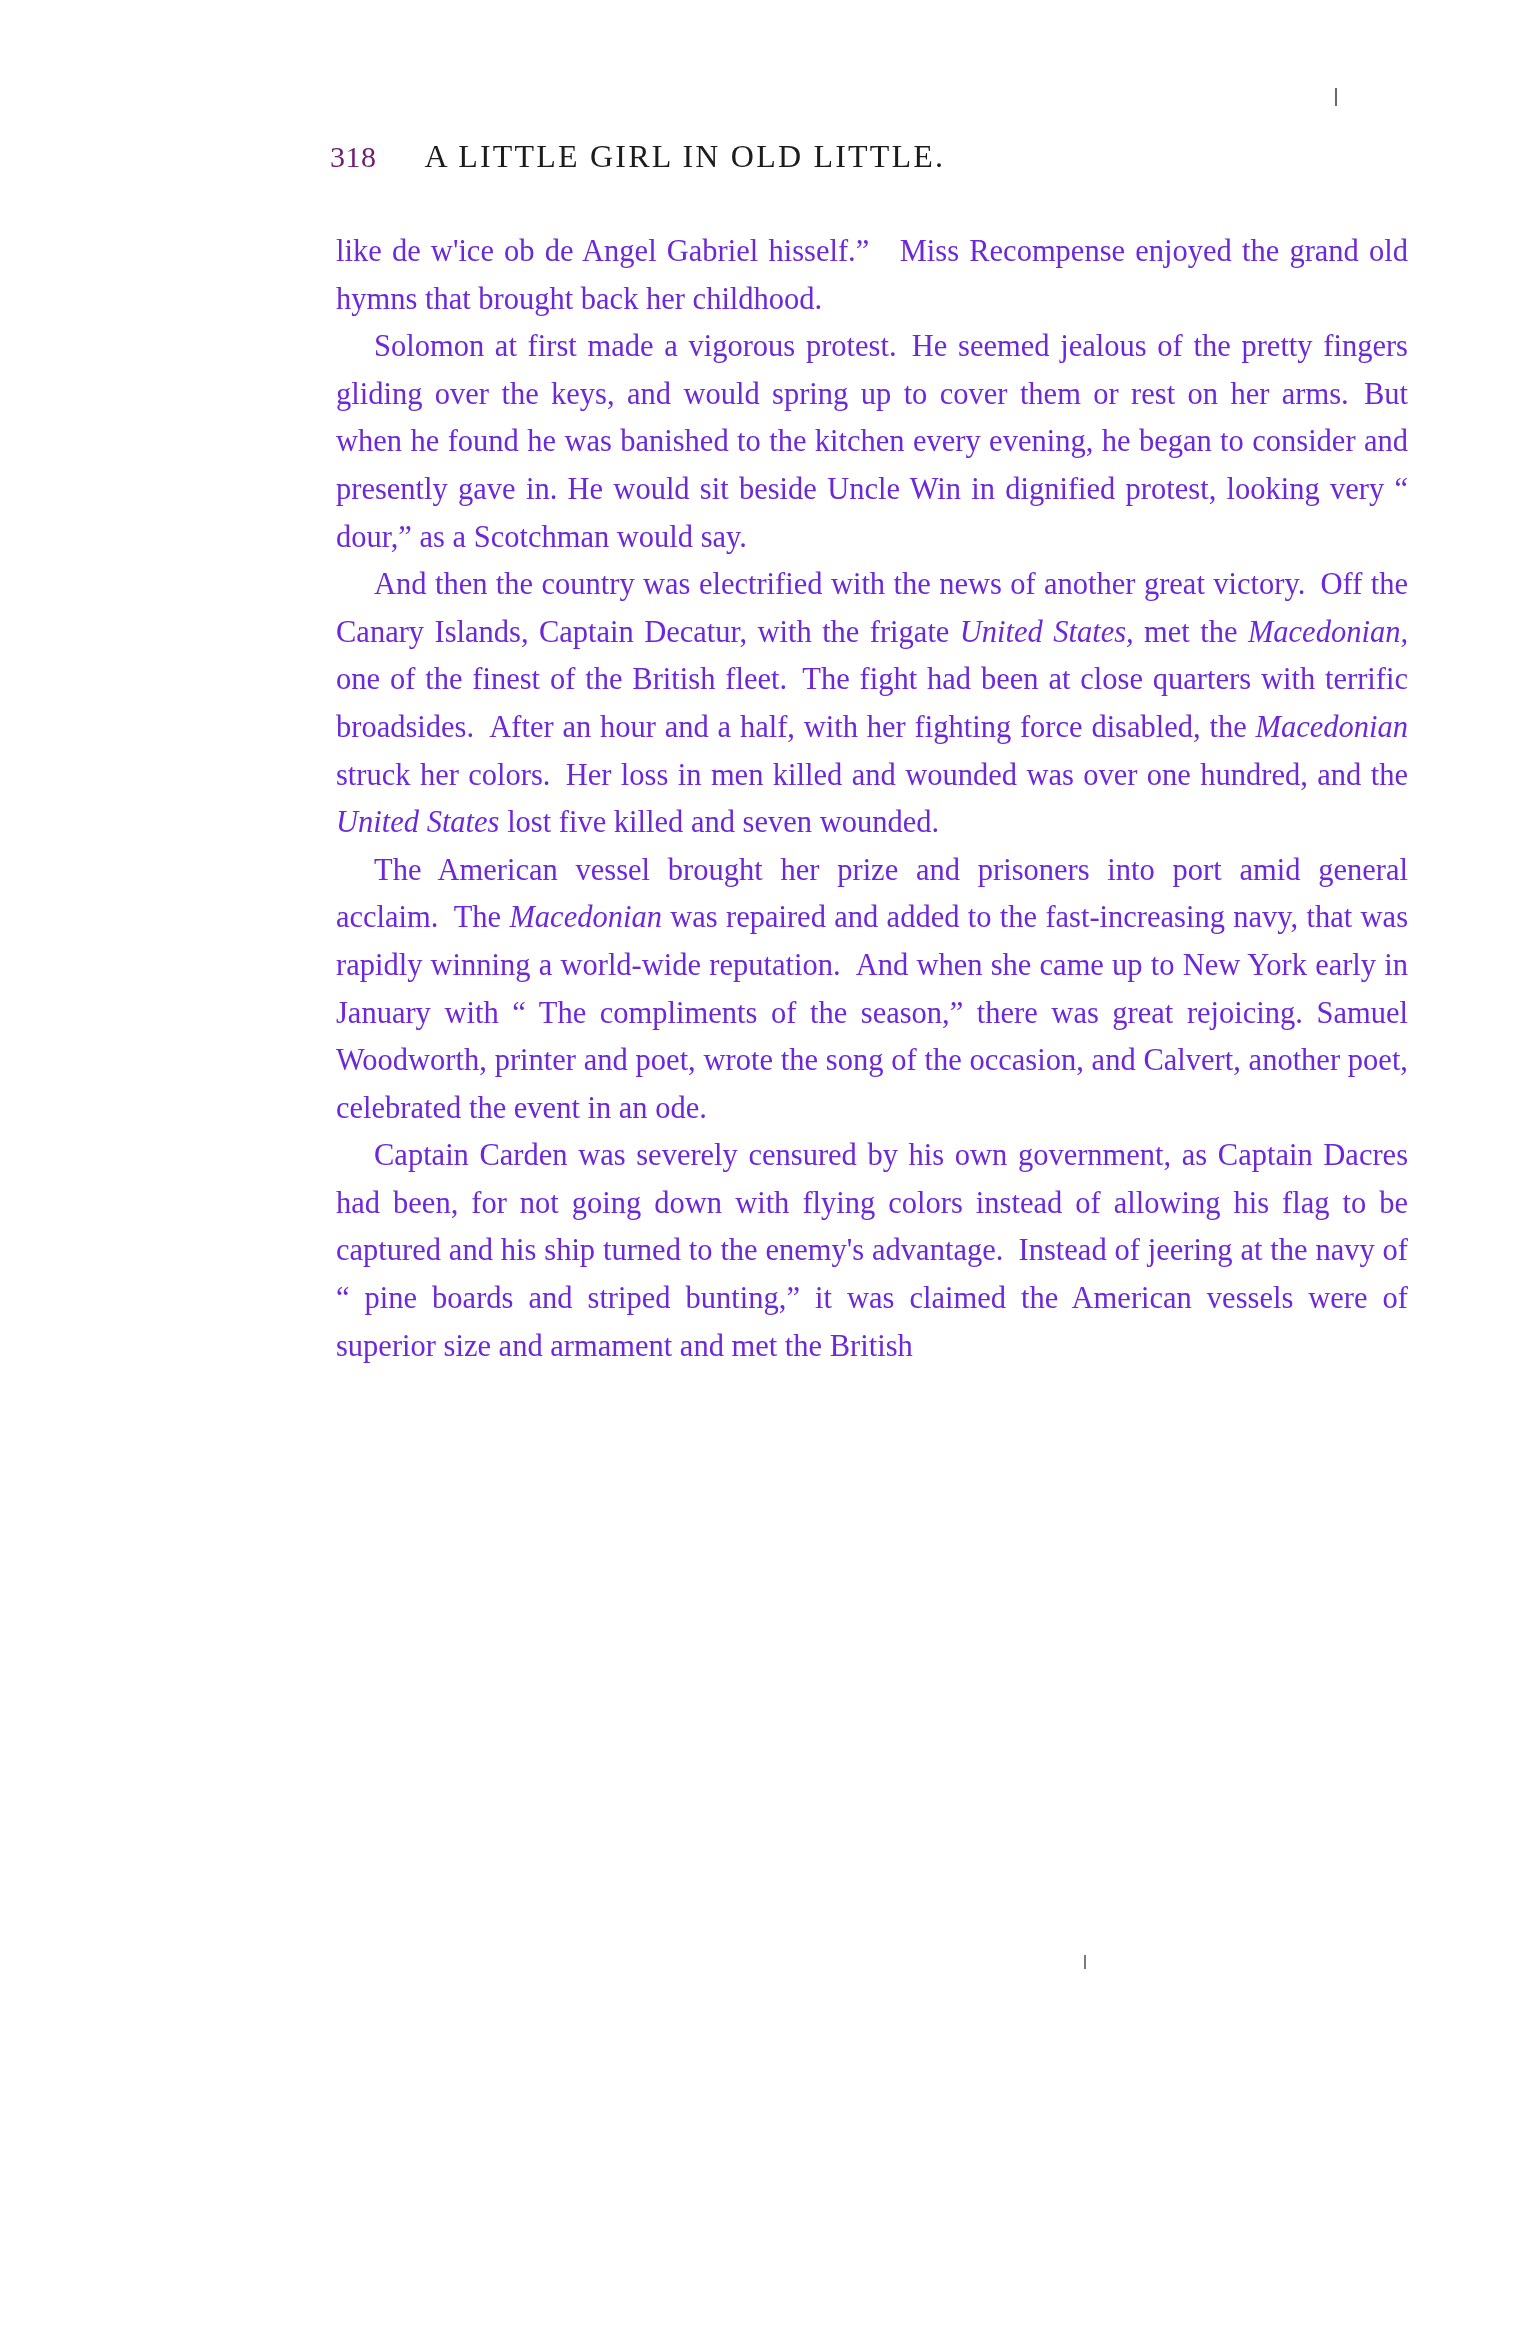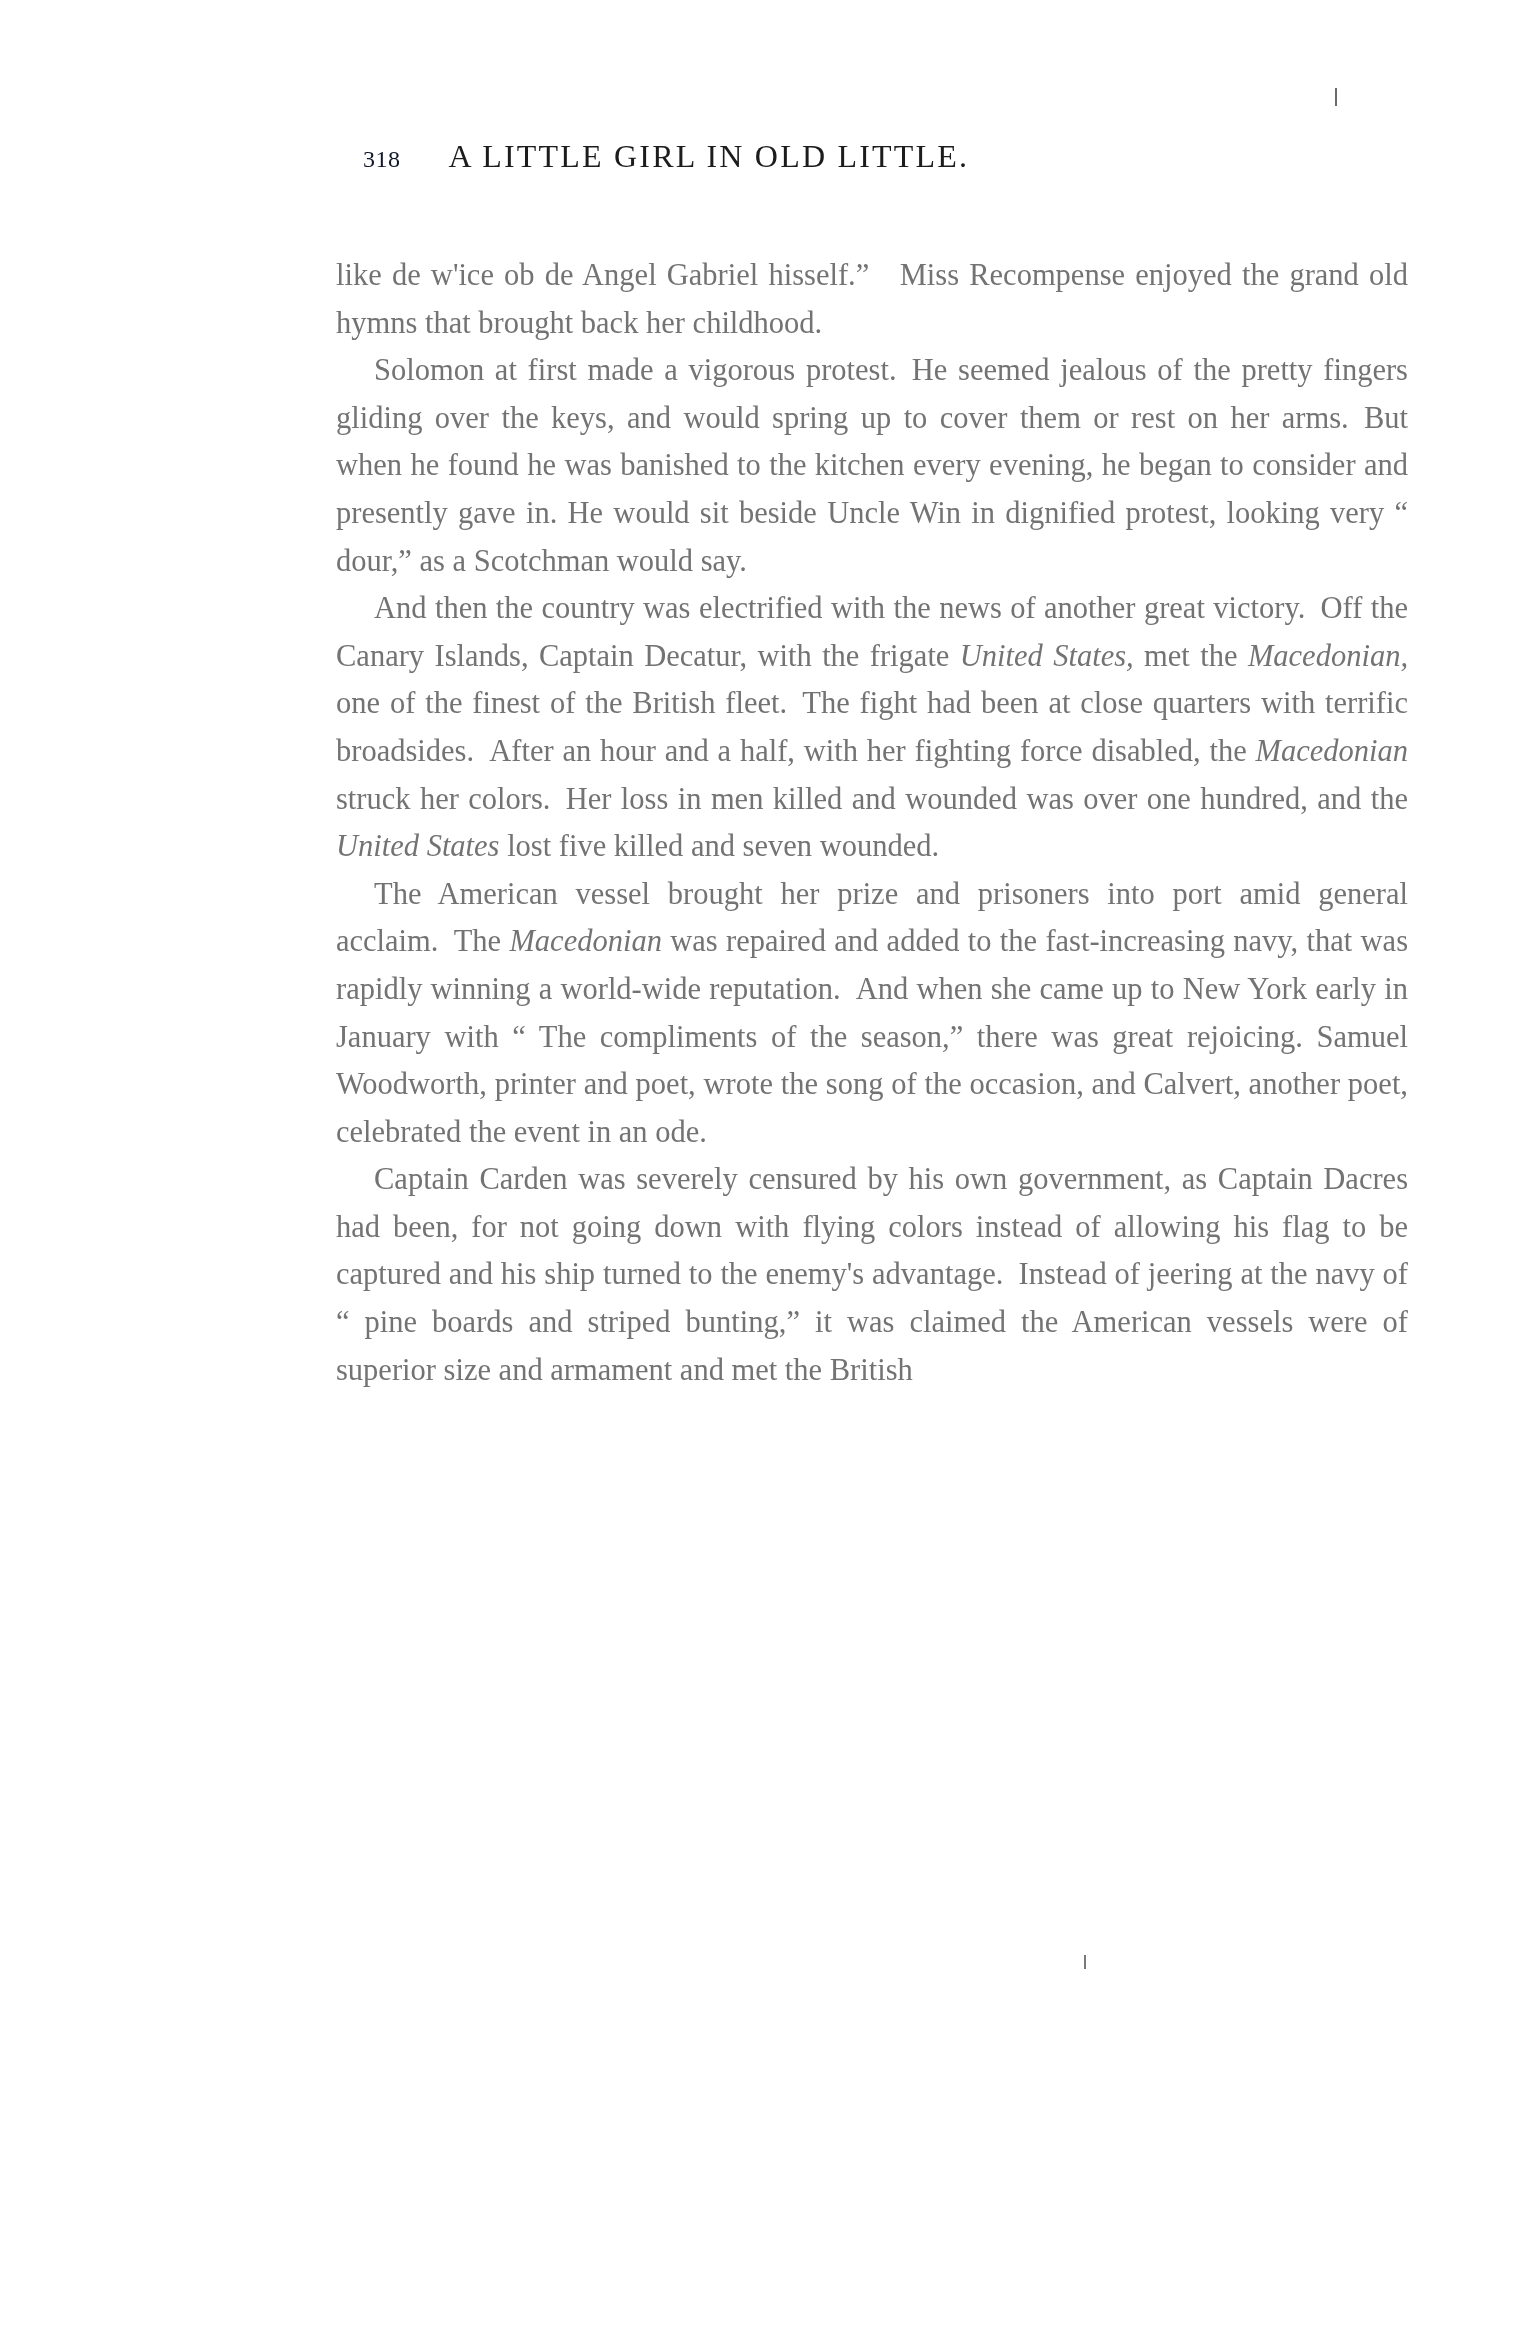--- a/index.html
+++ b/index.html
@@ -24,43 +24,41 @@
   }
   .header {
     position: absolute;
     top: 138px;
     left: 330px;
     width: 1000px;
     display: flex;
     align-items: baseline;
   }
   .folio {
-    font-size: 24px;
+    font-size: 30px;
     letter-spacing: 0.5px;
     font-family: "Liberation Serif", serif;
     margin-right: 48px;
-    color: #0f172a;
-    margin-left: 33px;
+    color: #701a75;
   }
   .running-title {
     font-size: 32px;
     letter-spacing: 2.2px;
     color: #1c1c1c;
     font-family: "Liberation Serif", serif;
   }
   .body-text {
     position: absolute;
     top: 228px;
     left: 336px;
     width: 1072px;
     font-size: 30.5px;
     line-height: 47.6px;
     text-align: justify;
-    color: #737373;
-    margin-top: 24px;
+    color: #6d28d9;
   }
   .body-text p {
     margin: 0;
     text-indent: 0;
   }
   .body-text p.indent {
     text-indent: 38px;
   }
   em {
   }

